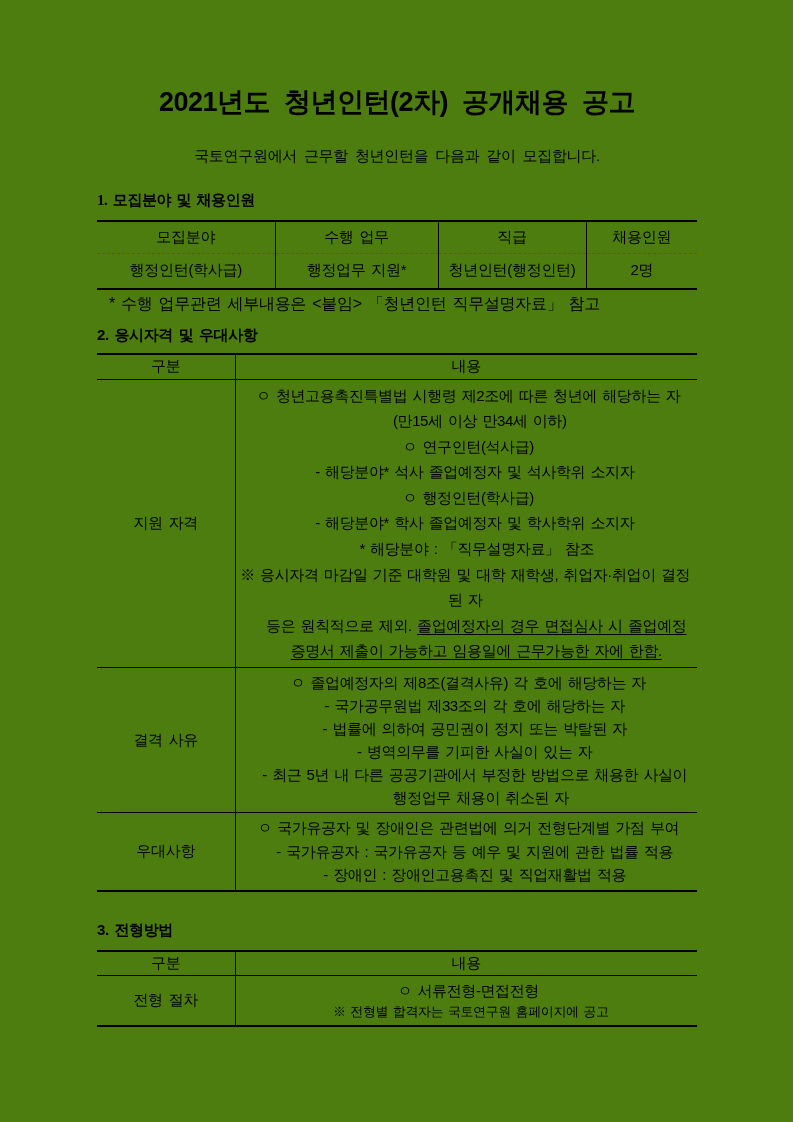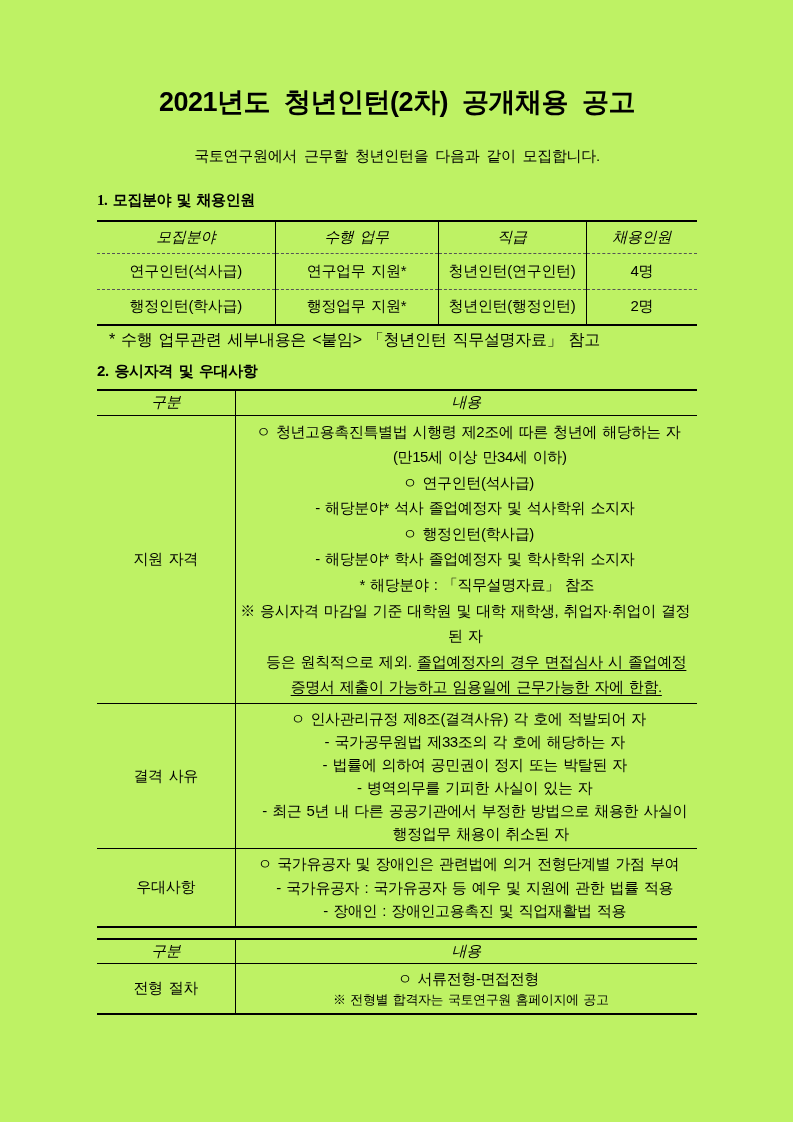--- a/index.html
+++ b/index.html
@@ -6,21 +6,21 @@
   html, body { background: #ffffff; }
   body {
     font-family: "Liberation Sans", sans-serif;
     color: #000000;
     -webkit-font-smoothing: antialiased;
   }
   .page {
     position: relative;
     width: 793px;
     height: 1122px;
-    background: #bef264;
+    background: #4d7c0f;
     overflow: hidden;
   }
   .content {
     margin-left: 97px;
     width: 600px;
   }
   .doc-title {
     padding-top: 84px;
     font-size: 27px;
     line-height: 36px;
@@ -51,21 +51,21 @@
 
   table.t {
     width: 600px;
     table-layout: fixed;
     border-collapse: collapse;
     border-top: 2.5px solid #000;
     border-bottom: 2.5px solid #000;
     font-size: 15px;
     letter-spacing: -0.3px;
   }
-  .t th { font-weight: normal; font-style: italic; }
+  .t th { font-weight: normal; }
 
   
   .t1 { margin-top: 10px; }
   .t1 th, .t1 td {
     text-align: center;
     border-left: 1.4px solid #000;
     word-spacing: 2px;
   }
   .t1 th:first-child, .t1 td:first-child { border-left: none; }
   .t1 thead tr { height: 32px; }
@@ -135,26 +135,20 @@
       <thead>
         <tr>
           <th>모집분야</th>
           <th>수행 업무</th>
           <th>직급</th>
           <th>채용인원</th>
         </tr>
       </thead>
       <tbody>
         <tr>
-          <td>연구인턴(석사급)</td>
-          <td>연구업무 지원*</td>
-          <td>청년인턴(연구인턴)</td>
-          <td>4명</td>
-        </tr>
-        <tr>
           <td>행정인턴(학사급)</td>
           <td>행정업무 지원*</td>
           <td>청년인턴(행정인턴)</td>
           <td>2명</td>
         </tr>
       </tbody>
     </table>
 
     <p class="footnote">* 수행 업무관련 세부내용은 &lt;붙임&gt; 「청년인턴 직무설명자료」 참고</p>
 
@@ -183,39 +177,40 @@
             <div class="ln dash">- 해당분야* 학사 졸업예정자 및 학사학위 소지자</div>
             <div class="ln star">* 해당분야 : 「직무설명자료」 참조</div>
             <div class="ln note">※ 응시자격 마감일 기준 대학원 및 대학 재학생, 취업자·취업이 결정된 자</div>
             <div class="ln cont"><span>등은 원칙적으로 제외. </span><span class="u">졸업예정자의 경우 면접심사 시 졸업예정</span></div>
             <div class="ln cont"><span class="u">증명서 제출이 가능하고 임용일에 근무가능한 자에 한함.</span></div>
           </td>
         </tr>
         <tr class="row-disq">
           <td class="lbl">결격 사유</td>
           <td class="cnt">
-            <div class="ln">ㅇ 인사관리규정 제8조(결격사유) 각 호에 적발되어 자</div>
+            <div class="ln">ㅇ 졸업예정자의 제8조(결격사유) 각 호에 해당하는 자</div>
             <div class="ln dash">- 국가공무원법 제33조의 각 호에 해당하는 자</div>
             <div class="ln dash">- 법률에 의하여 공민권이 정지 또는 박탈된 자</div>
             <div class="ln dash">- 병역의무를 기피한 사실이 있는 자</div>
             <div class="ln dash">- 최근 5년 내 다른 공공기관에서 부정한 방법으로 채용한 사실이</div>
             <div class="ln cont2">행정업무 채용이 취소된 자</div>
           </td>
         </tr>
         <tr class="row-pref">
           <td class="lbl">우대사항</td>
           <td class="cnt">
             <div class="ln">ㅇ 국가유공자 및 장애인은 관련법에 의거 전형단계별 가점 부여</div>
             <div class="ln dash">- 국가유공자 : 국가유공자 등 예우 및 지원에 관한 법률 적용</div>
             <div class="ln dash">- 장애인 : 장애인고용촉진 및 직업재활법 적용</div>
           </td>
         </tr>
       </tbody>
     </table>
 
+    <h2 class="sec-h sec3-h">3. 전형방법</h2>
 
     <table class="t t3">
       <colgroup>
         <col style="width:138px">
           <col style="width:462px">
       </colgroup>
       <thead>
         <tr>
           <th>구분</th>
           <th style="border-left:1.4px solid #000">내용</th>

